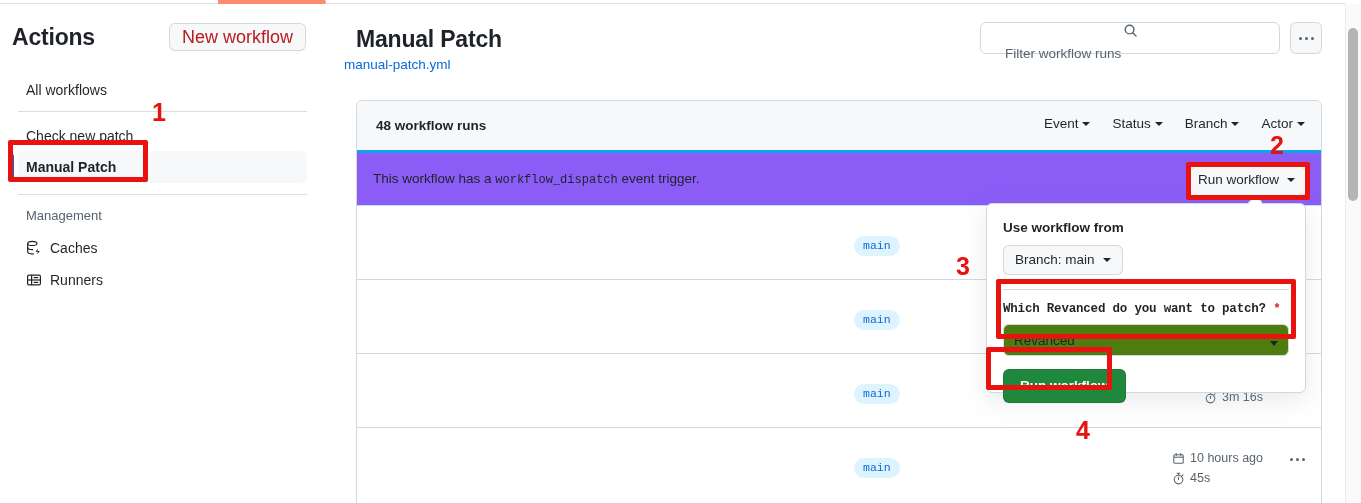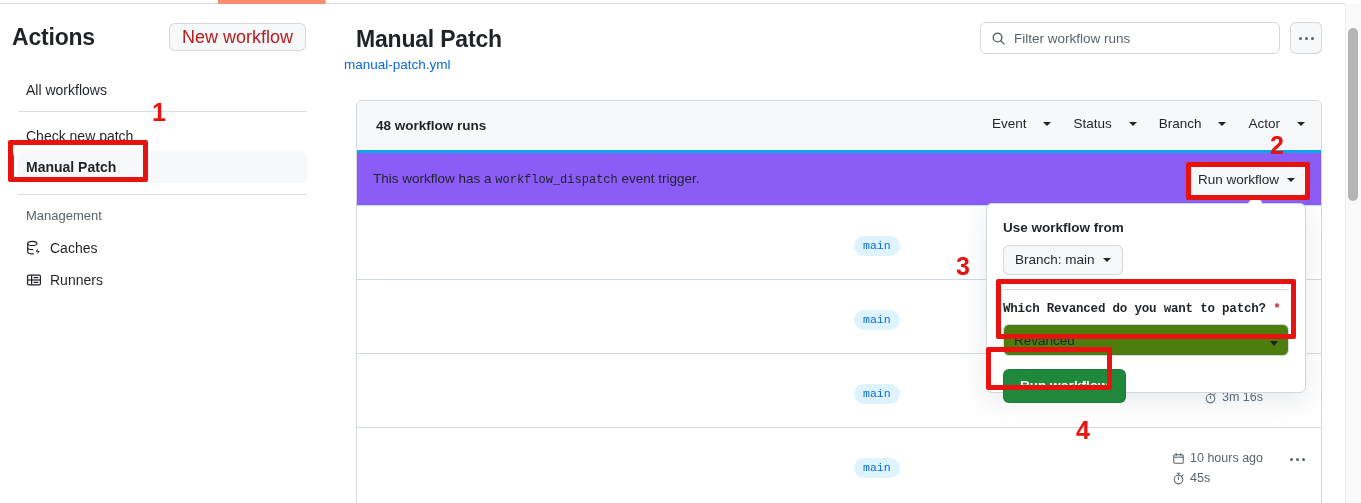--- a/index.html
+++ b/index.html
@@ -139,20 +139,21 @@
     position: absolute;
     left: 649px; top: 18px;
     width: 300px; height: 32px;
     border: 1px solid #d1d9e0;
     border-radius: 6px;
     background: #ffffff;
     display: flex;
     align-items: center;
     gap: 8px;
     padding: 0 10px;
+    flex-direction: column;
   }
   .search-icon { color: #59636e; display: flex; }
   .search-input {
     border: none; outline: none;
     font-family: "Liberation Sans", sans-serif;
     font-size: 13.5px;
     color: #1f2328;
     background: transparent;
     width: 250px;
     padding: 0;
@@ -200,21 +201,21 @@
     right: 16px; top: 15px;
     display: flex;
     align-items: center;
     gap: 22px;
   }
   .filter {
     font-size: 13.5px;
     color: #1f2328;
     display: inline-flex;
     align-items: center;
-    gap: 17px;
+    gap: 4px;
   }
   .caret {
     width: 0; height: 0;
     border-left: 4px solid transparent;
     border-right: 4px solid transparent;
     border-top: 4px solid #1f2328;
     display: inline-block;
   }
 
   .dispatch-banner {

